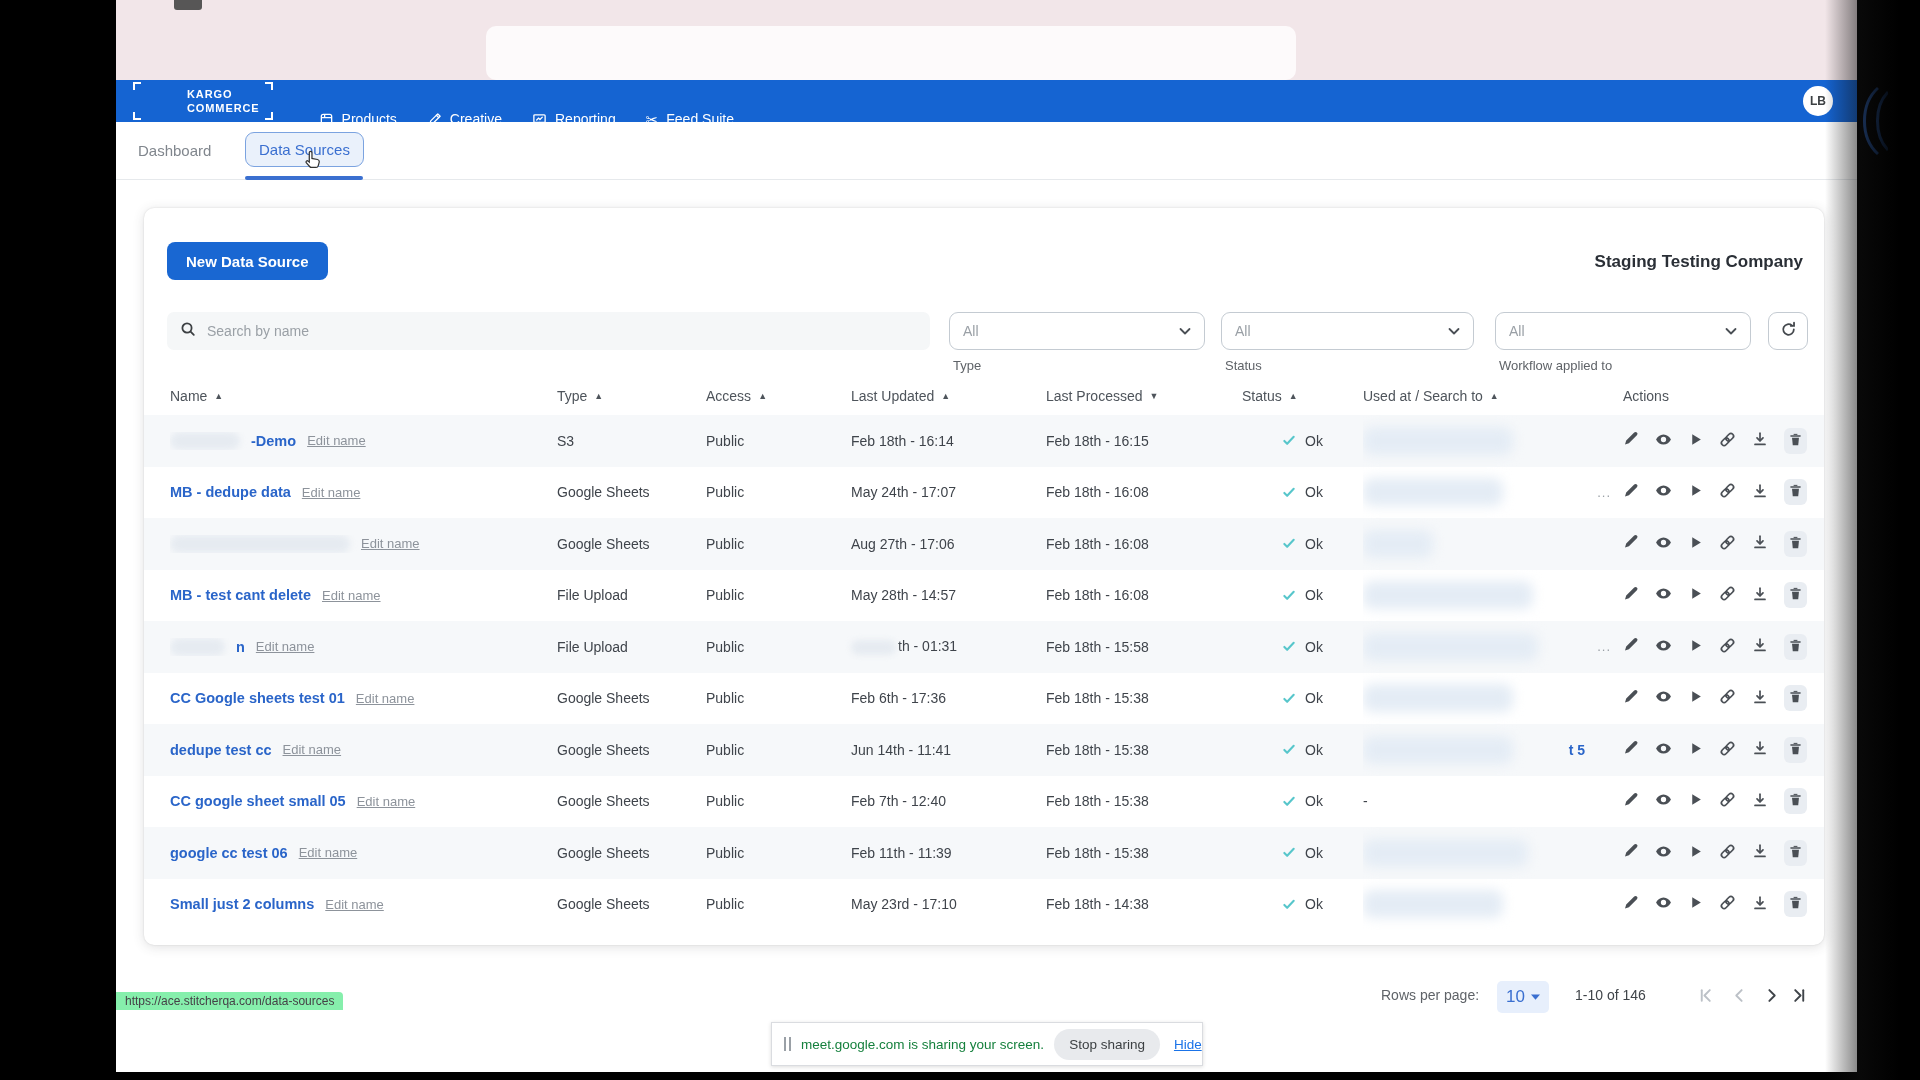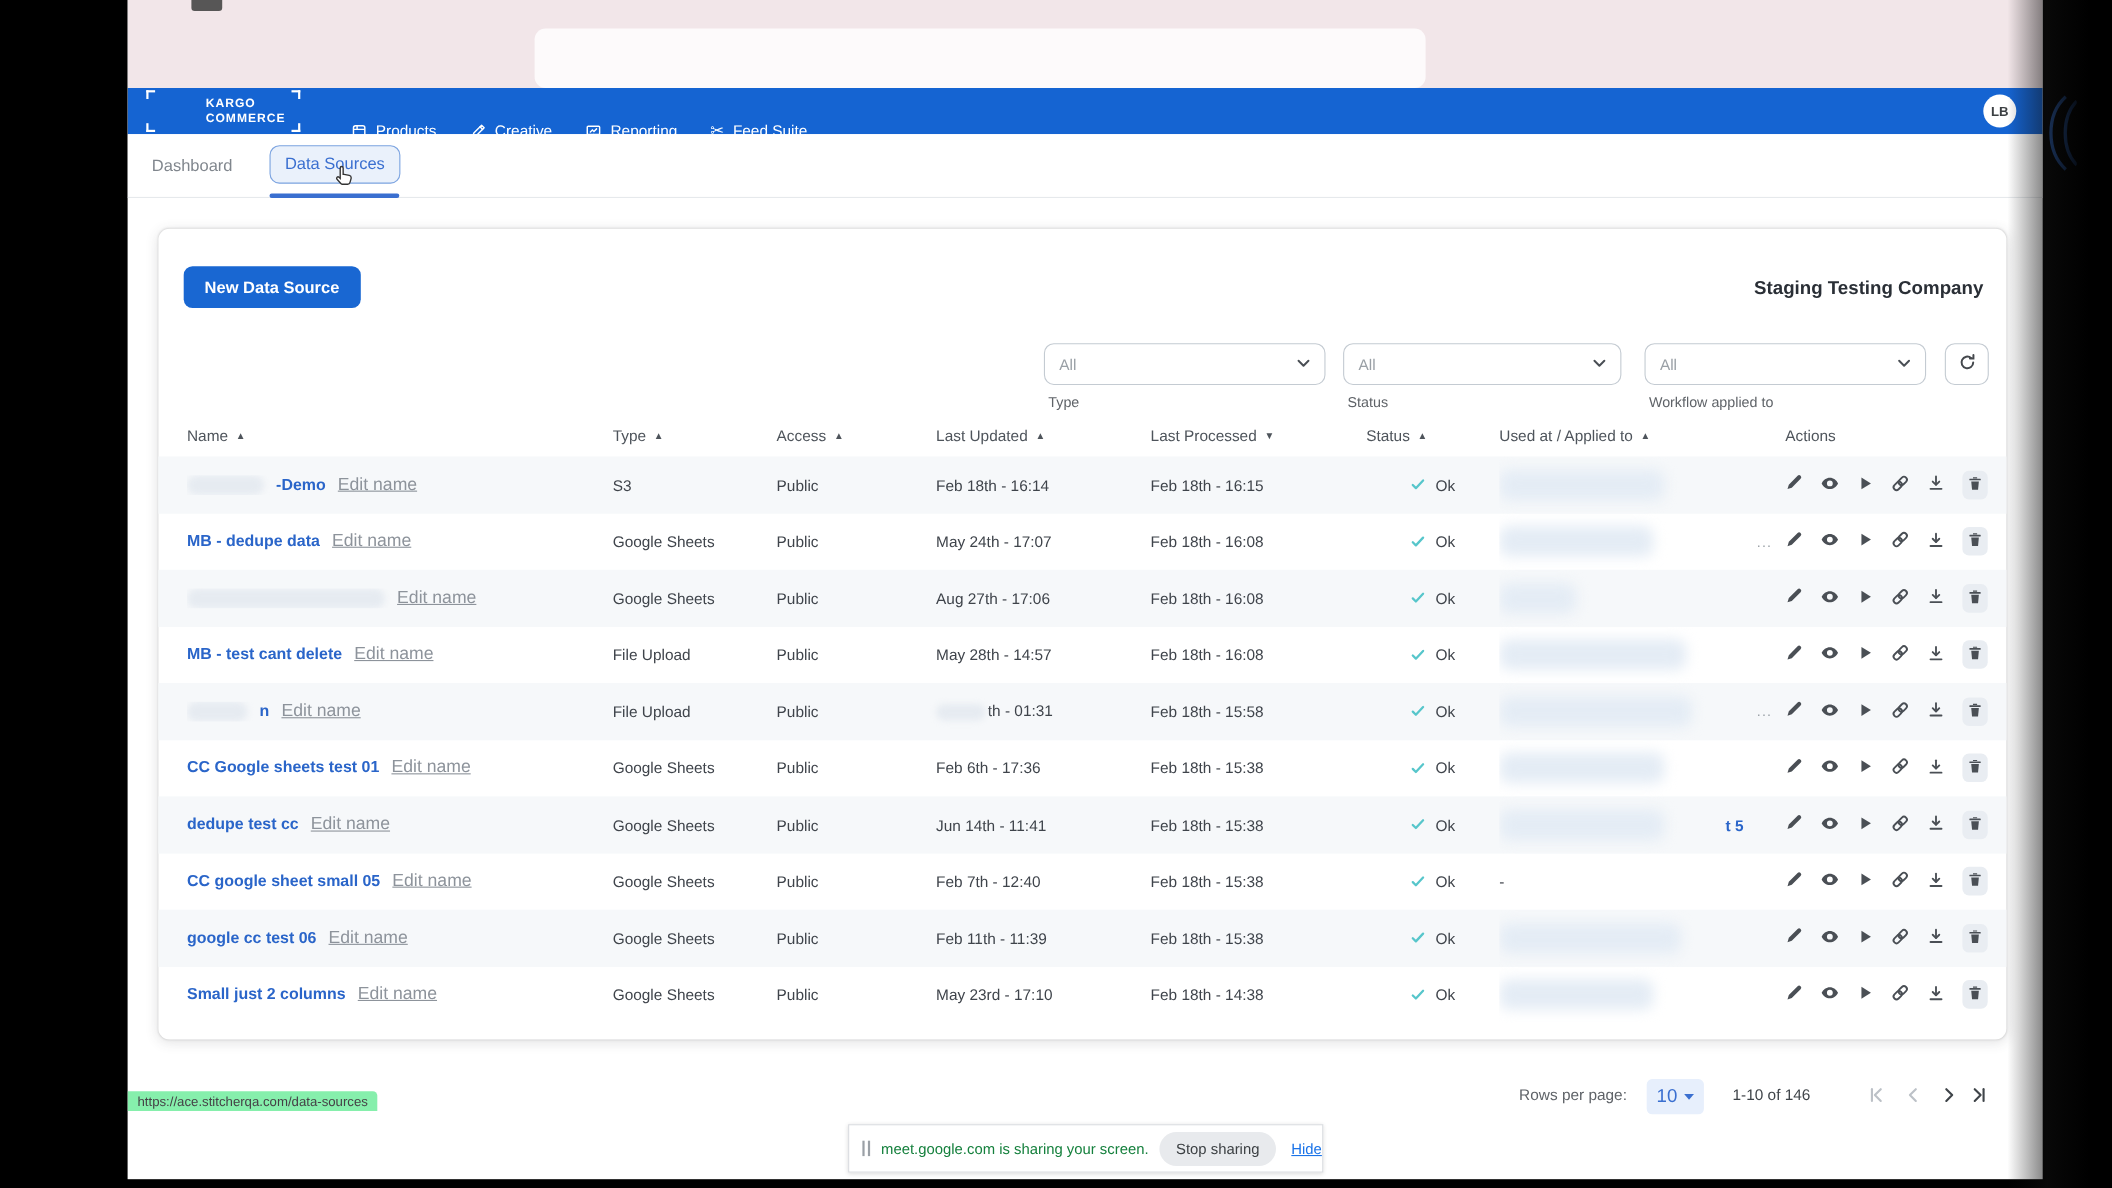--- a/index.html
+++ b/index.html
@@ -56,21 +56,21 @@
   .thead, .trow { display:grid; grid-template-columns:387px 149px 145px 195px 196px 121px 260px 1fr; padding-left:26px; width:100%; }
   .thead { position:absolute; left:0; top:172px; }
   .th { display:flex; align-items:center; gap:7px; font-size:14px; color:#4e545b; font-weight:500; height:32px; cursor:pointer; }
   .th .arr { font-size:9px; color:#4e545b; }
   .tbody { position:absolute; left:0; top:207px; width:100%; }
   .trow { height:51.5px; align-items:center; }
   .trow:nth-child(odd) { background:#f6f8fa; }
   .cell { font-size:14px; color:#3f444b; }
   .name-cell { display:flex; align-items:center; gap:11px; padding-right:6px; overflow:hidden; }
   .row-name { color:#2a65c9; font-weight:bold; font-size:14.5px; white-space:nowrap; cursor:pointer; }
-  .edit-link { color:#8d939b; font-size:16px; text-decoration:underline; cursor:pointer; white-space:nowrap; }
+  .edit-link { color:#8d939b; font-size:13px; text-decoration:underline; cursor:pointer; white-space:nowrap; }
   .blob { display:inline-block; flex:none; height:18px; border-radius:9px; background:#e6ebf1; filter:blur(3px); }
   .lu-blob { display:inline-block; width:45px; height:15px; border-radius:8px; background:#e6ebf1; filter:blur(3px); vertical-align:middle; margin-right:2px; }
   .status-cell { display:flex; align-items:center; gap:8px;justify-content:center; }
   .used-cell { position:relative; display:flex; align-items:center; height:100%; overflow:hidden; }
   .used-blob { flex:none; height:28px; border-radius:9px; background:#e4ecf5; filter:blur(6px); }
   .used-suffix { position:absolute; right:38px; color:#2a65c9; font-weight:bold; font-size:14px; }
   .used-more { position:absolute; right:12px; color:#9aa0a6; font-size:13px; letter-spacing:1px; }
   .used-text { color:#3f444b; font-size:14px; }
   .actions-cell { display:flex; align-items:center; gap:16px; padding-right:10px; }
   .icon-btn { display:flex; align-items:center; justify-content:center; cursor:pointer; background:none; border:none; padding:0; }
@@ -175,20 +175,31 @@
         <svg width="23" height="23" viewBox="0 0 24 24">
             <path d="M9 3.5c.8 0 1.4.6 1.4 1.4v6l.9.1 4.9 1c1 .2 1.8 1.1 1.8 2.2 0 .3 0 .5-.1.8l-1 3.6c-.3 1-1.2 1.7-2.2 1.7h-4.9c-.6 0-1.2-.25-1.6-.7L4.6 15.6c-.5-.55-.5-1.4.05-1.9.5-.45 1.25-.45 1.75 0l1.2 1.1V4.9c0-.8.6-1.4 1.4-1.4z" fill="#fff" stroke="#333" stroke-width="1.3"></path>
           </svg>
       </div>
     </div>
 
     <main class="card">
       <button class="new-btn">New Data Source</button>
       <div class="company">Staging Testing Company</div>
 
+      <div class="search">
+        <span>
+          <svg width="16" height="16" viewBox="0 0 16 16">
+              <g fill="none" stroke="#3c4043" stroke-width="1.8" stroke-linecap="round">
+                <circle cx="7" cy="7" r="4.6"></circle>
+                <path d="M10.6 10.6l3.2 3.2"></path>
+              </g>
+            </svg>
+        </span>
+        <span class="search-ph">Search by name</span>
+      </div>
 
       <div class="filter f1">
         <span class="val">All</span>
         <span><svg width="12" height="9" viewBox="0 0 12 9">
               <path d="M1.5 2L6 6.5 10.5 2" fill="none" stroke="#4a4f55" stroke-width="1.8" stroke-linecap="round" stroke-linejoin="round"></path>
             </svg></span>
       </div>
       <div class="filter f2">
         <span class="val">All</span>
         <span><svg width="12" height="9" viewBox="0 0 12 9">
@@ -235,21 +246,21 @@
           </div>
           <div class="th">
             <span>Last Processed</span>
             <span class="arr">▼</span>
           </div>
           <div class="th">
             <span>Status</span>
             <span class="arr">▲</span>
           </div>
           <div class="th">
-            <span>Used at / Applied to</span>
+            <span>Used at / Search to</span>
             <span class="arr">▲</span>
           </div>
           <div class="th">
             <span>Actions</span>
           </div>
         </div>
       <div class="tbody" id="tbody">
           <div class="trow">
             <div class="cell name-cell">
               <span class="blob" style="width:70px"></span>

